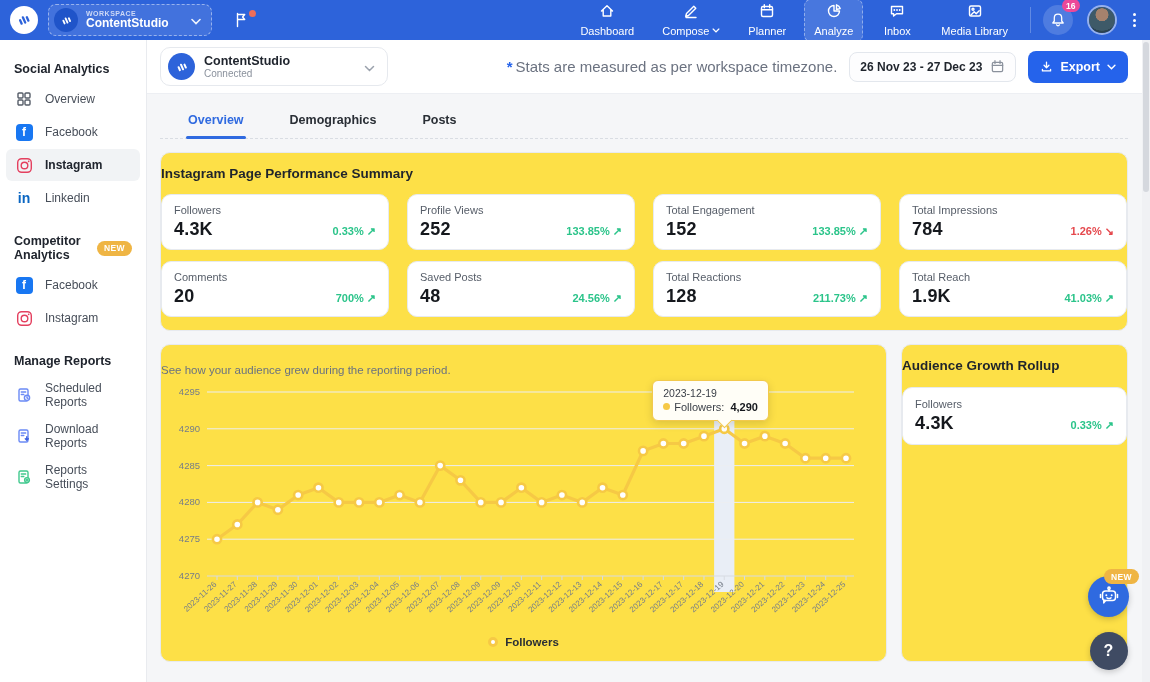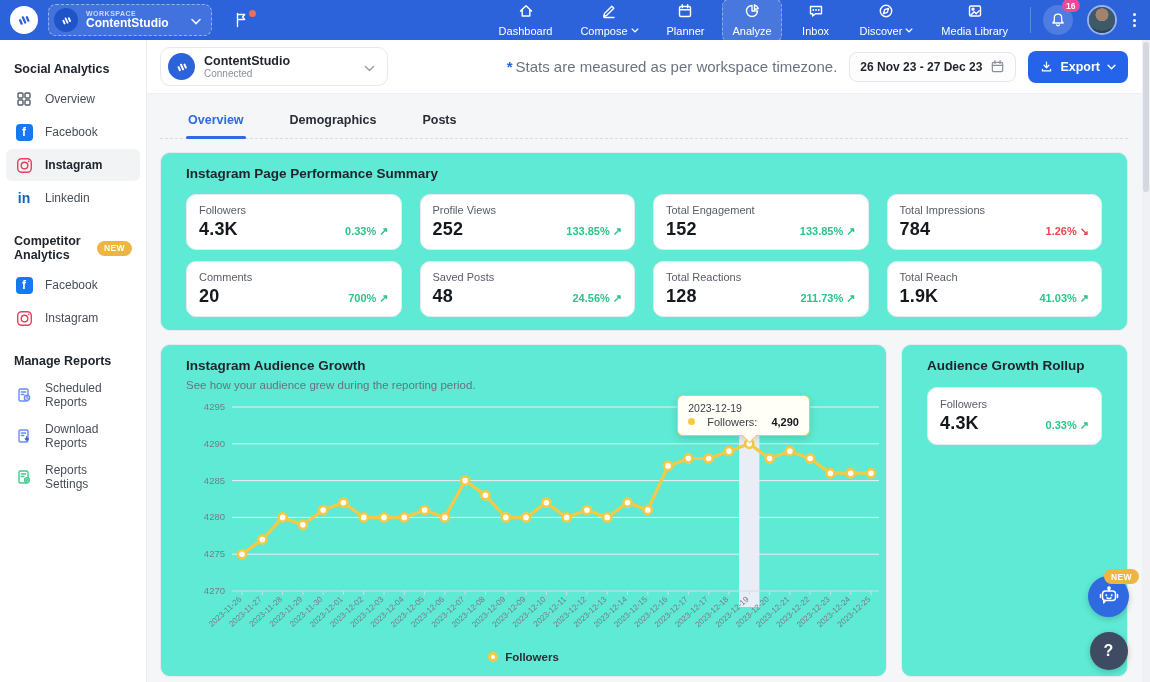--- a/index.html
+++ b/index.html
@@ -59,21 +59,21 @@
   .date-text{font-size:12px;font-weight:700;color:#1f242c;white-space:nowrap;}
   .export-btn{display:flex;align-items:center;gap:7px;background:#2563eb;color:#fff;border:none;border-radius:8px;height:32px;padding:0 12px;font-size:12.5px;font-weight:700;cursor:pointer;font-family:inherit;}
 
   
   .content{flex:1;background:#f5f6f8;padding:10px 22px 0 13px;overflow:hidden;}
   .tabs{display:flex;gap:42px;padding:0 0 0 26px;border-bottom:1px dashed #d9dde3;}
   .tab{font-size:12.5px;font-weight:700;color:#2a2f36;padding:9px 2px 11px;cursor:pointer;position:relative;}
   .tab.active{color:#2f6ae0;}
   .tab.active::after{content:"";position:absolute;left:0;right:0;bottom:-1px;height:3px;background:#2f6ae0;border-radius:2px;}
 
-  .card{background:#5eead4;border:1px solid #e7eaef;border-radius:10px;padding:13px 25px;}
+  .card{background:#fde047;border:1px solid #e7eaef;border-radius:10px;padding:13px 0;}
   .card-title{font-size:13.5px;font-weight:700;color:#1f242c;}
   .card-sub{font-size:11.5px;color:#6a7280;margin-top:6px;}
   .summary-card{margin-top:13px;}
   .metric-grid{display:grid;grid-template-columns:repeat(4,1fr);gap:11px 18px;margin-top:13px;}
   .mcard{border:1px solid #e7eaef;border-radius:10px;padding:8px 12px;background:#fff;height:56px;display:flex;flex-direction:column;justify-content:center;}
   .mlabel{font-size:11px;color:#565d68;}
   .mrow{display:flex;align-items:baseline;justify-content:space-between;margin-top:3px;gap:8px;}
   .mvalue{font-size:18px;font-weight:800;color:#15181d;letter-spacing:.2px;}
   .mchange{font-size:11px;font-weight:700;display:flex;align-items:center;gap:3px;}
   .mchange.up{color:#2bc48a;} .mchange.down{color:#e5484d;}
@@ -88,21 +88,21 @@
   .xlab{font-size:8.1px;fill:#767d88;}
   .legend{display:flex;align-items:center;justify-content:center;gap:7px;margin-top:2px;}
   .legend-dot{width:10px;height:10px;border-radius:50%;border:3px solid #f6c945;background:#fff;display:inline-block;}
   .legend-label{font-size:11.5px;font-weight:700;color:#2b2f36;}
 
   .chart-tooltip{position:absolute;background:#fffef7;border:1px solid #f2c94c;border-radius:6px;
     padding:6px 10px 7px;box-shadow:0 3px 8px rgba(0,0,0,.13);white-space:nowrap;z-index:5;}
   .chart-tooltip::after{content:"";position:absolute;left:66px;bottom:-6px;width:10px;height:10px;background:#fffef7;
     border-right:1px solid #f2c94c;border-bottom:1px solid #f2c94c;transform:rotate(45deg);}
   .tt-date{font-size:10.5px;color:#3a3f47;}
-  .tt-row{font-size:11px;color:#3a3f47;margin-top:2px;display:flex;align-items:center;gap:12px;}
+  .tt-row{font-size:11px;color:#3a3f47;margin-top:2px;display:flex;align-items:center;gap:4px;}
   .tt-dot{width:7px;height:7px;border-radius:50%;background:#f6c945;display:inline-block;}
   .tt-val{font-weight:800;color:#15181d;margin-left:2px;}
 
   
   .float-bot{position:absolute;right:21px;bottom:12px;display:flex;flex-direction:column;align-items:center;gap:15px;z-index:9;}
   .robot-btn{position:relative;width:41px;height:41px;border-radius:50%;background:#2f6ae0;display:flex;align-items:center;justify-content:center;cursor:pointer;box-shadow:0 2px 6px rgba(0,0,0,.2);}
   .robot-new{position:absolute;top:-7px;right:-10px;}
   .help-btn{width:38px;height:38px;border-radius:50%;background:#3f4b63;color:#fff;font-size:16px;font-weight:800;display:flex;align-items:center;justify-content:center;cursor:pointer;box-shadow:0 2px 6px rgba(0,0,0,.2);}
   .scrollbar{position:absolute;top:40px;right:0;width:8px;bottom:0;background:#f0f1f4;z-index:8;}
   .scroll-thumb{position:absolute;top:2px;left:1px;width:6px;height:150px;border-radius:3px;background:#d5d8de;}
@@ -183,32 +183,20 @@
       </div>
       <div class="nav-item">
         <span><svg width="16" height="16" viewBox="0 0 16 16" fill="none" stroke="#fff" stroke-width="1.4" stroke-linecap="round" stroke-linejoin="round">
               <path d="M2.5 3.5h11v7.2h-6L4.6 13v-2.3H2.5z"></path>
               <path d="M5.3 7h.01M8 7h.01M10.7 7h.01" stroke-width="1.8"></path>
             </svg></span>
         <span class="nav-label">Inbox</span>
       </div>
       <div class="nav-item">
         <span><svg width="16" height="16" viewBox="0 0 16 16" fill="none" stroke="#fff" stroke-width="1.4" stroke-linecap="round" stroke-linejoin="round">
-              <circle cx="8" cy="8" r="5.7"></circle>
-              <path d="M10.6 5.4 9.3 9.3 5.4 10.6 6.7 6.7z"></path>
-            </svg></span>
-        <span class="nav-label">
-            <span>Discover</span>
-            <svg width="8" height="5" viewBox="0 0 10 7" fill="none" stroke="#fff" stroke-width="1.8" stroke-linecap="round">
-              <path d="M1 1.5 5 5.5 9 1.5"></path>
-            </svg>
-          </span>
-      </div>
-      <div class="nav-item">
-        <span><svg width="16" height="16" viewBox="0 0 16 16" fill="none" stroke="#fff" stroke-width="1.4" stroke-linecap="round" stroke-linejoin="round">
               <rect x="2.5" y="3" width="11" height="10" rx="1.5"></rect>
               <circle cx="6" cy="6.3" r="1"></circle>
               <path d="M4 12l3.2-3.2 2 2 3-3"></path>
             </svg></span>
         <span class="nav-label">Media Library</span>
       </div>
     </div>
 
     <div class="tb-divider"></div>
     <div class="bell-wrap">
@@ -453,21 +441,20 @@
                     <span>41.03%</span>
                     <span class="arrow">↗</span>
                   </span>
                 </div>
             </div>
           </div>
         </div>
 
         <div class="growth-row">
           <div class="card growth-card">
-            <div class="card-title">Instagram Audience Growth</div>
             <div class="card-sub">See how your audience grew during the reporting period.</div>
             <div class="chart-wrap">
               <svg id="growth-svg" width="695" height="246">
                   <rect x="553.1129032258065" y="8" width="20.29032258064516" height="200" fill="#e9eef6"></rect>
                   <line x1="46" y1="8" x2="693" y2="8" stroke="#eceef2" stroke-width="1"></line>
                   <text x="39" y="11" text-anchor="end" class="ylab">4295</text>
                   <line x1="46" y1="44.800000000000004" x2="693" y2="44.800000000000004" stroke="#eceef2" stroke-width="1"></line>
                   <text x="39" y="47.800000000000004" text-anchor="end" class="ylab">4290</text>
                   <line x1="46" y1="81.60000000000001" x2="693" y2="81.60000000000001" stroke="#eceef2" stroke-width="1"></line>
                   <text x="39" y="84.60000000000001" text-anchor="end" class="ylab">4285</text>

